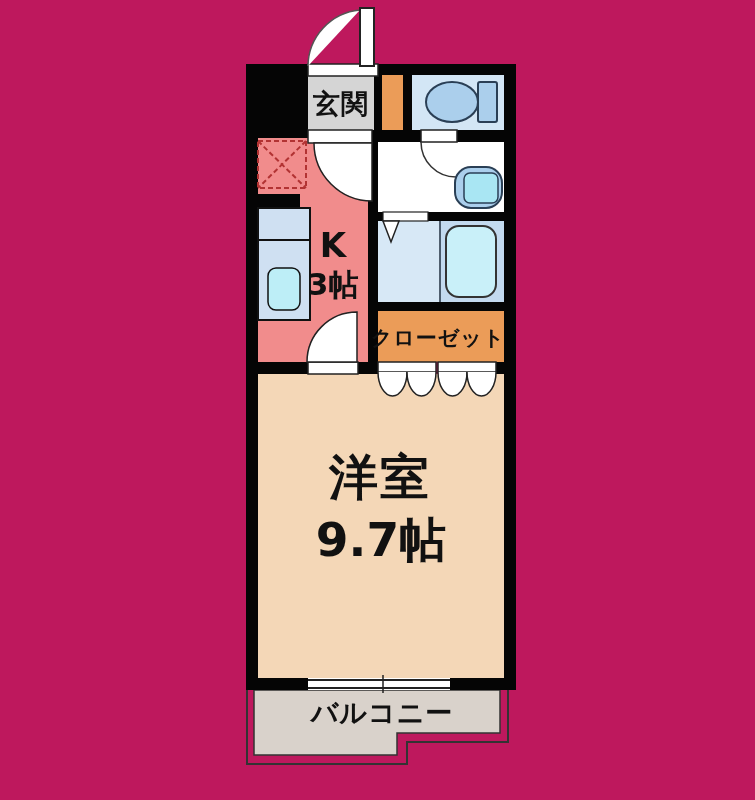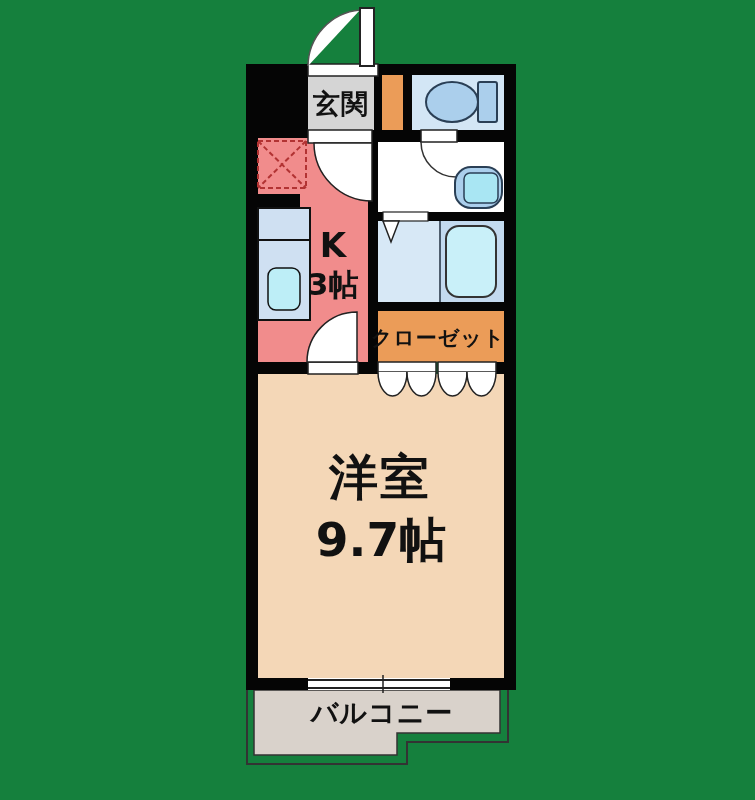--- a/index.html
+++ b/index.html
@@ -8,21 +8,21 @@
     width: 755px;
     height: 800px;
     background: #ffffff;
     overflow: hidden;
     font-family: "DejaVu Sans", sans-serif;
   }
   .plan-wrap {
     position: relative;
     width: 755px;
     height: 800px;
-    background: #15803d;
+    background: #be185d;
     text-align: center;
   }
   svg { display: block; }
   text {
     font-family: "DejaVu Sans", sans-serif;
     font-weight: 900;
     fill: #111111;
   }
 </style>
 </head>

